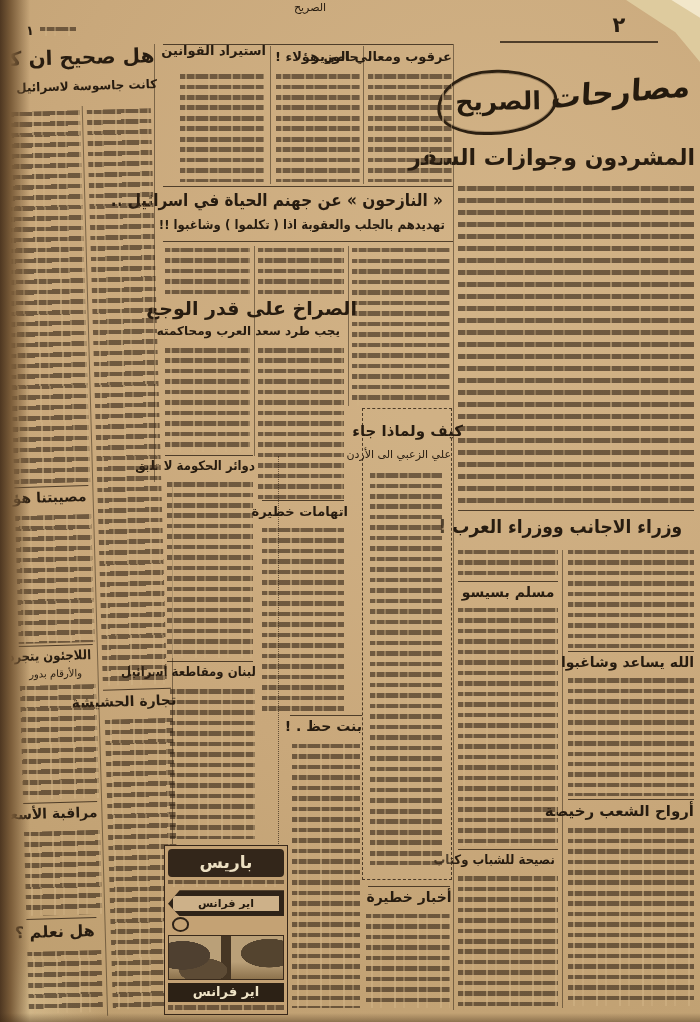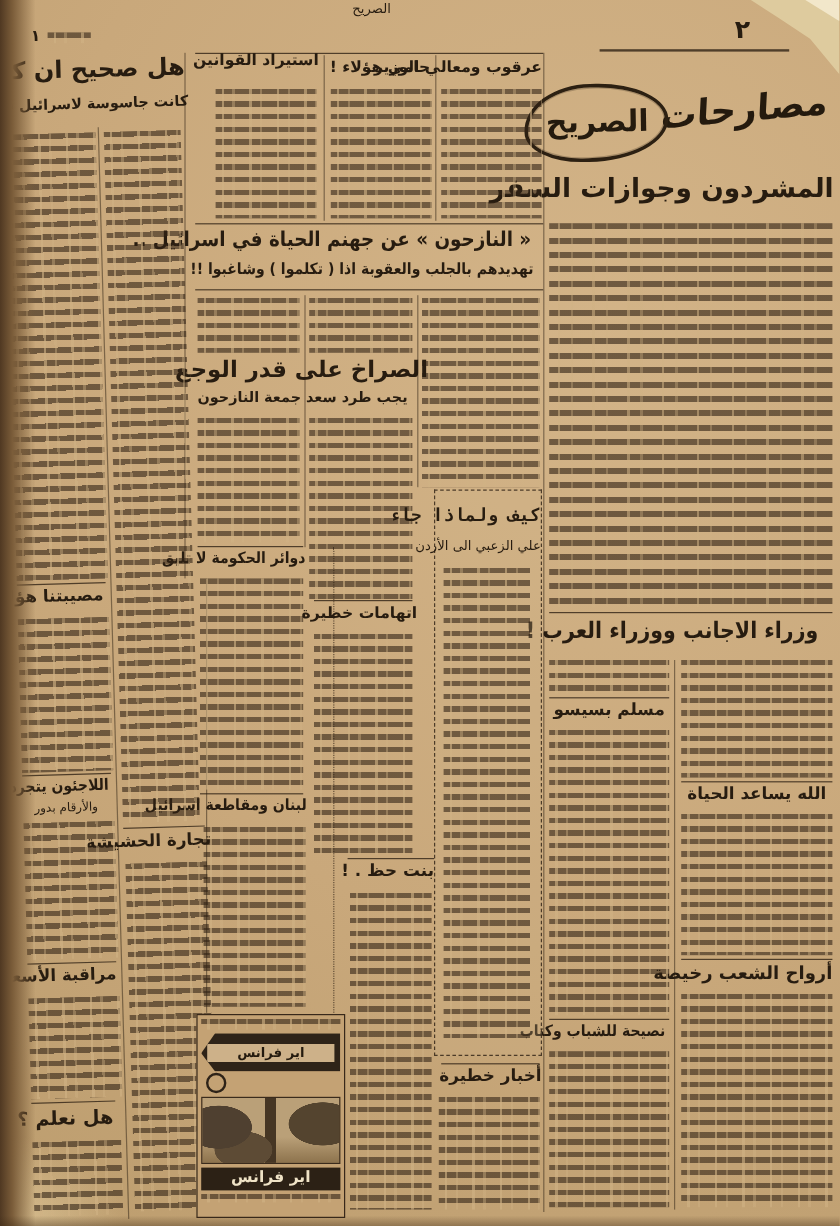--- a/index.html
+++ b/index.html
@@ -105,21 +105,21 @@
 
   <div class="h" style="left:455px; top:146px; width:240px; font-size:22px;">المشردون وجوازات السفر</div>
   <div class="tx wide" style="left:458px; top:186px; width:236px; height:320px;"></div>
   <div class="hr" style="left:458px; top:510px; width:236px;"></div>
   <div class="h sq" style="left:458px; top:516px; width:236px; font-size:19px;">وزراء الاجانب ووزراء العرب !</div>
 
   <div class="vr" style="left:562px; top:550px; height:458px;"></div>
 
   <div class="tx" style="left:568px; top:550px; width:126px; height:98px;"></div>
   <div class="hr" style="left:568px; top:651px; width:126px;"></div>
-  <div class="h" style="left:568px; top:655px; width:126px; font-size:14px;">الله يساعد الحياة</div>
+  <div class="h" style="left:568px; top:655px; width:126px; font-size:14px;">الله يساعد وشاغبوا</div>
   <div class="tx" style="left:568px; top:678px; width:126px; height:118px;"></div>
   <div class="hr" style="left:568px; top:799px; width:126px;"></div>
   <div class="h" style="left:568px; top:803px; width:126px; font-size:15px;">أرواح الشعب رخيصة</div>
   <div class="tx" style="left:568px; top:828px; width:126px; height:178px;"></div>
 
   <div class="tx" style="left:458px; top:550px; width:100px; height:28px;"></div>
   <div class="hr" style="left:458px; top:581px; width:100px;"></div>
   <div class="h" style="left:458px; top:585px; width:100px; font-size:14px;">مسلم بسيسو</div>
   <div class="tx" style="left:458px; top:608px; width:100px; height:238px;"></div>
   <div class="hr" style="left:458px; top:849px; width:100px;"></div>
@@ -144,41 +144,41 @@
   <div class="h sq" style="left:158px; top:191px; width:300px; font-size:17px;">« النازحون » عن جهنم الحياة في اسرائيل ..</div>
   <div class="h sq" style="left:196px; top:218px; width:262px; font-size:13px;">تهديدهم بالجلب والعقوبة اذا ( تكلموا ) وشاغبوا !!</div>
   <div class="hr" style="left:163px; top:241px; width:290px;"></div>
   <div class="tx" style="left:352px; top:248px; width:98px; height:158px;"></div>
   <div class="tx" style="left:258px; top:248px; width:86px; height:46px;"></div>
   <div class="tx" style="left:165px; top:248px; width:85px; height:46px;"></div>
   <div class="vr" style="left:254px; top:246px; height:210px;"></div>
   <div class="vr" style="left:348px; top:246px; height:160px;"></div>
 
   <div class="h" style="left:153px; top:298px; width:204px; font-size:19px;">الصراخ على قدر الوجع</div>
-  <div class="h" style="left:170px; top:325px; width:170px; font-size:12px;">يجب طرد سعد جمعة النازحون</div>
+  <div class="h" style="left:170px; top:325px; width:170px; font-size:12px;">يجب طرد سعد العرب ومحاكمته</div>
   <div class="tx" style="left:258px; top:348px; width:86px; height:152px;"></div>
   <div class="tx" style="left:165px; top:348px; width:85px; height:104px;"></div>
 
   <div class="hr" style="left:165px; top:455px; width:88px;"></div>
   <div class="h sq" style="left:158px; top:459px; width:102px; font-size:13px;">دوائر الحكومة لا تليق</div>
   <div class="tx" style="left:167px; top:482px; width:86px; height:176px;"></div>
   <div class="hr" style="left:167px; top:661px; width:86px;"></div>
   <div class="h sq" style="left:161px; top:665px; width:100px; font-size:13px;">لبنان ومقاطعة اسرائيل</div>
   <div class="tx" style="left:170px; top:689px; width:85px; height:150px;"></div>
   <div class="vrd" style="left:278px; top:456px; height:388px;"></div>
 
   <div class="hr" style="left:262px; top:500px; width:82px;"></div>
   <div class="h" style="left:258px; top:505px; width:90px; font-size:13px;text-align:right;">اتهامات خطيرة</div>
   <div class="tx" style="left:262px; top:528px; width:82px; height:184px;"></div>
   <div class="hr" style="left:290px; top:715px; width:72px;"></div>
   <div class="h" style="left:290px; top:719px; width:72px; font-size:14px;">بنت حظ . !</div>
   <div class="tx" style="left:292px; top:744px; width:68px; height:264px;"></div>
 
   <div class="box-dashed" style="left:362px; top:408px; width:88px; height:470px;">
-    <div class="h" style="left:0; top:14px; width:100%; font-size:15px; position:absolute;font-family:Liberation Mono, monospace;">كيف ولماذا جاء</div>
+    <div class="h" style="left:12px; top:14px; width:100%; font-size:15px; position:absolute;">كيف ولماذا جاء</div>
     <div class="h" style="left:0; top:40px; width:100%; font-size:11px; font-weight:normal; position:absolute;">علي الزعبي الى الأردن</div>
     <div class="tx" style="left:7px; top:64px; width:72px; height:392px;"></div>
   </div>
   <div class="hr" style="left:368px; top:886px; width:82px;"></div>
   <div class="h" style="left:366px; top:890px; width:86px; font-size:14px;">أخبار خطيرة</div>
   <div class="tx" style="left:366px; top:914px; width:84px; height:94px;"></div>
 
   <div class="left-sec">
     <div class="h" style="right:2px; top:0; font-size:20px;">هل صحيح ان كاترينا الحسناء</div>
     <div class="h" style="right:0; top:34px; font-size:12px;">كانت جاسوسة لاسرائيل في مدينة القدس</div>
@@ -199,20 +199,21 @@
     <div class="tx" style="left:2px; top:638px; width:76px; height:114px;"></div>
     <div class="hr" style="left:2px; top:755px; width:74px;"></div>
     <div class="h" style="left:0; top:759px; width:76px; font-size:14px;">مراقبة الأسعار</div>
     <div class="tx" style="left:2px; top:784px; width:76px; height:84px;"></div>
     <div class="hr" style="left:2px; top:871px; width:70px;"></div>
     <div class="h" style="left:0; top:876px; width:70px; font-size:16px;">هل نعلم ؟</div>
     <div class="tx" style="left:2px; top:904px; width:74px; height:62px;"></div>
   </div>
 
   <div class="ad">
+    <div class="ad-top">باريس</div>
     <div class="tx ad-ln" style="position:relative;"></div>
     <div class="ad-tag">
       <div class="ad-tag-inner">اير فرانس</div>
     </div>
     <div class="ad-circ"></div>
     <div class="ad-photo"></div>
     <div class="ad-bot">اير فرانس</div>
     <div class="tx ad-ln" style="position:relative; height:7px;"></div>
   </div>
 

